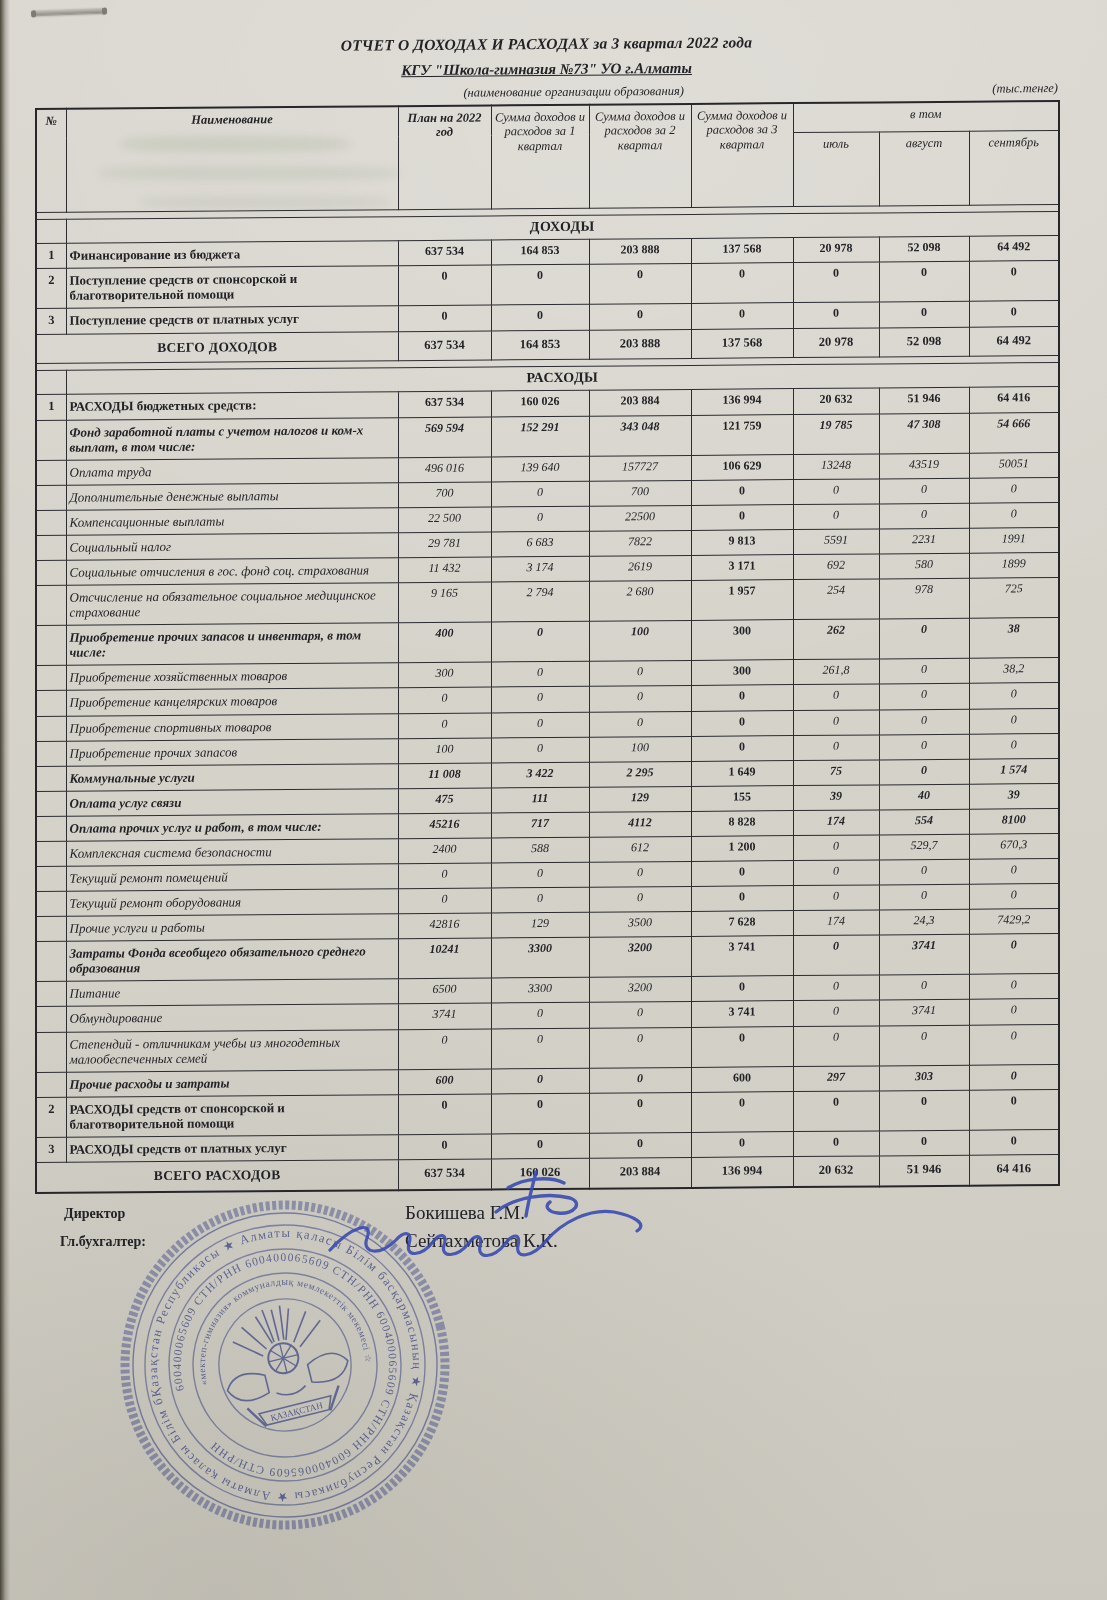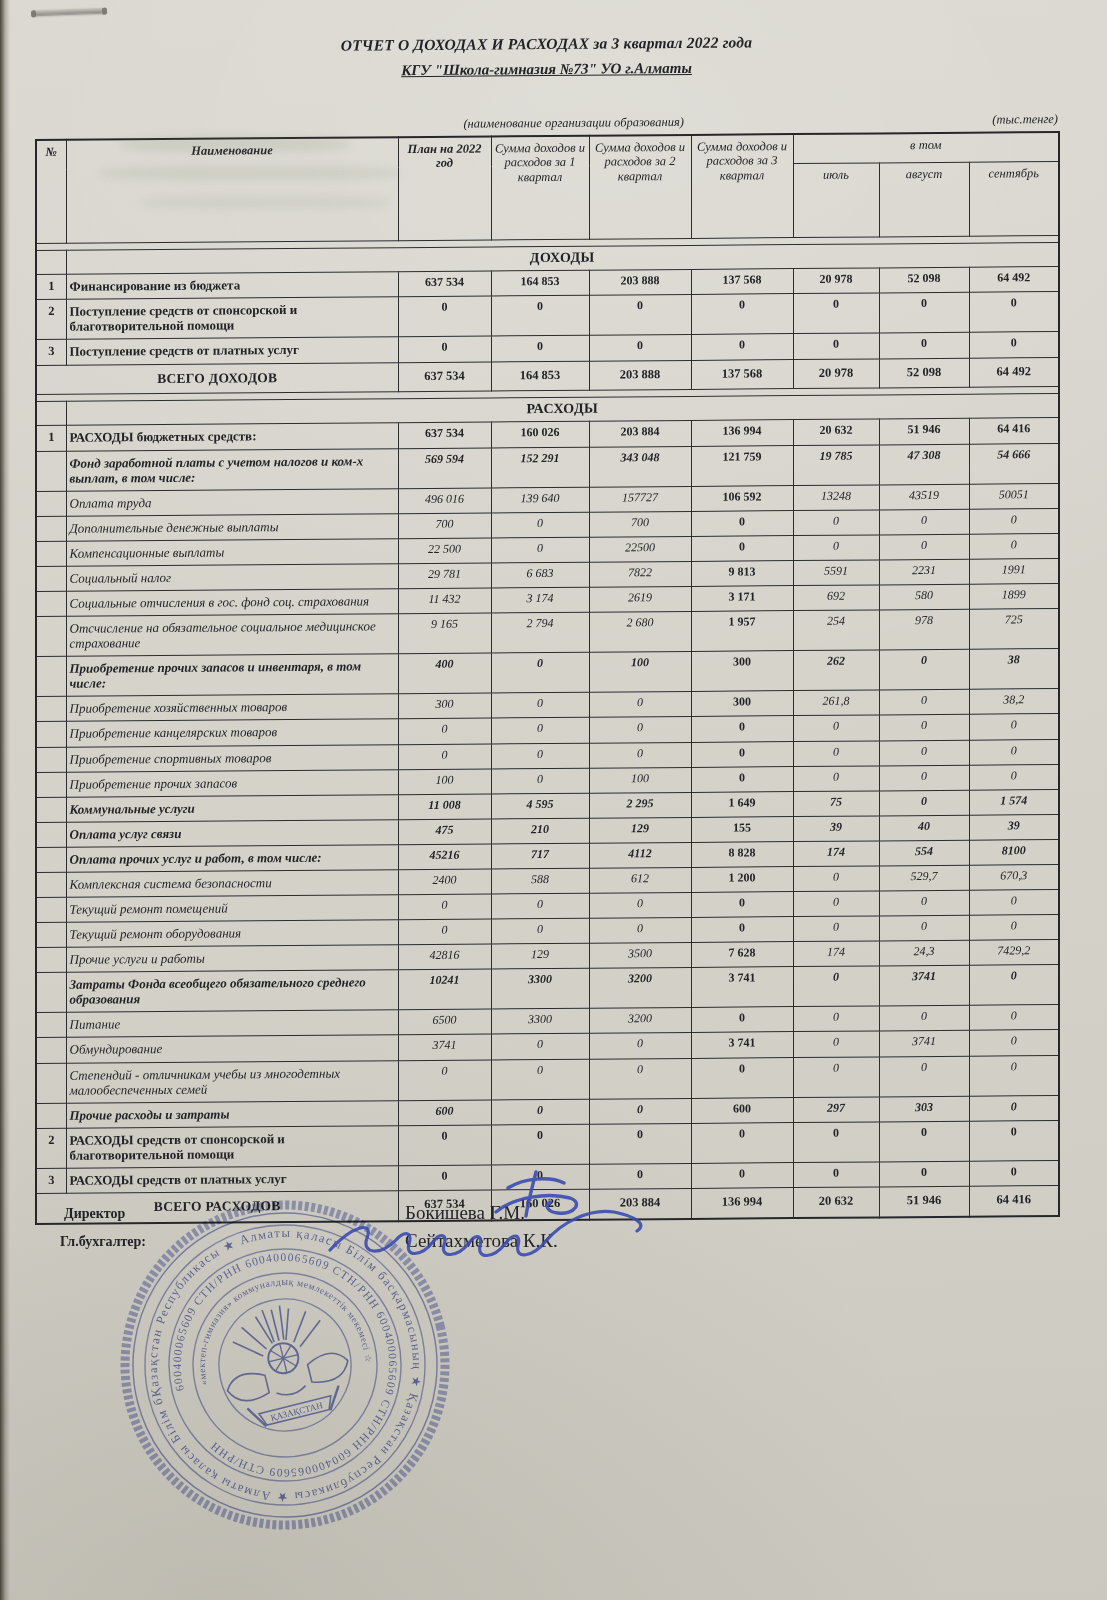--- a/index.html
+++ b/index.html
@@ -19,21 +19,21 @@
   .staple::before,.staple::after{content:"";position:absolute;top:0;width:5px;height:7px;background:#7d7b73;border-radius:2px;}
   .staple::before{left:-1px}.staple::after{right:-1px}
 
   .sheet{position:absolute;left:0;top:0;width:1107px;transform:skewY(-.45deg);transform-origin:40px 110px;}
 
   .title-block{width:1023px;margin:36px 0 0 35px;text-align:center;line-height:1.5;}
   .doc-title{font-size:15.5px;font-weight:700;font-style:italic;letter-spacing:.2px;}
   .doc-subtitle{font-size:15px;font-weight:700;font-style:italic;text-decoration:underline;margin-top:3px;}
   .notes-row{display:flex;justify-content:space-between;align-items:flex-end;margin-top:2px;font-size:12.5px;font-style:italic;}
   .note-left{flex:1;text-align:center;padding-left:120px;}
-  .note-right{text-align:center;margin-top:31px;}
+  .note-right{text-align:center;}
 
   table.report{border-collapse:collapse;table-layout:fixed;width:1023px;margin:2px 0 0 35px;
     border:2px solid #26262b;}
   table.report td,table.report th{border:1.5px solid #2c2c31;vertical-align:top;
     padding:4px 3px 5px;line-height:1.16;overflow:hidden;}
   th{font-weight:400;}
   .h-top{height:30px;}
   .h-bot{height:74px;}
   .hd{font-size:12.5px;text-align:center;}
   .hd-bi{font-weight:700;font-style:italic;}
@@ -197,21 +197,21 @@
             <td class="val bold-italic">19 785</td>
             <td class="val bold-italic">47 308</td>
             <td class="val bold-italic">54 666</td>
           </tr>
           <tr class="body-row">
             <td class="num"></td>
             <td class="lbl italic">Оплата труда</td>
             <td class="val italic">496 016</td>
             <td class="val italic">139 640</td>
             <td class="val italic">157727</td>
-            <td class="val italic colq3">106 592</td>
+            <td class="val italic colq3">106 629</td>
             <td class="val italic">13248</td>
             <td class="val italic">43519</td>
             <td class="val italic">50051</td>
           </tr>
           <tr class="body-row">
             <td class="num"></td>
             <td class="lbl italic">Дополнительные денежные выплаты</td>
             <td class="val italic">700</td>
             <td class="val italic">0</td>
             <td class="val italic">700</td>
@@ -316,32 +316,32 @@
             <td class="val italic">100</td>
             <td class="val italic colq3">0</td>
             <td class="val italic">0</td>
             <td class="val italic">0</td>
             <td class="val italic">0</td>
           </tr>
           <tr class="body-row">
             <td class="num"></td>
             <td class="lbl bold-italic">Коммунальные услуги</td>
             <td class="val bold-italic">11 008</td>
-            <td class="val bold-italic">4 595</td>
+            <td class="val bold-italic">3 422</td>
             <td class="val bold-italic">2 295</td>
             <td class="val bold-italic colq3">1 649</td>
             <td class="val bold-italic">75</td>
             <td class="val bold-italic">0</td>
             <td class="val bold-italic">1 574</td>
           </tr>
           <tr class="body-row">
             <td class="num"></td>
             <td class="lbl bold-italic">Оплата услуг связи</td>
             <td class="val bold-italic">475</td>
-            <td class="val bold-italic">210</td>
+            <td class="val bold-italic">111</td>
             <td class="val bold-italic">129</td>
             <td class="val bold-italic colq3">155</td>
             <td class="val bold-italic">39</td>
             <td class="val bold-italic">40</td>
             <td class="val bold-italic">39</td>
           </tr>
           <tr class="body-row">
             <td class="num"></td>
             <td class="lbl bold-italic">Оплата прочих услуг и работ, в том числе:</td>
             <td class="val bold-italic">45216</td>

